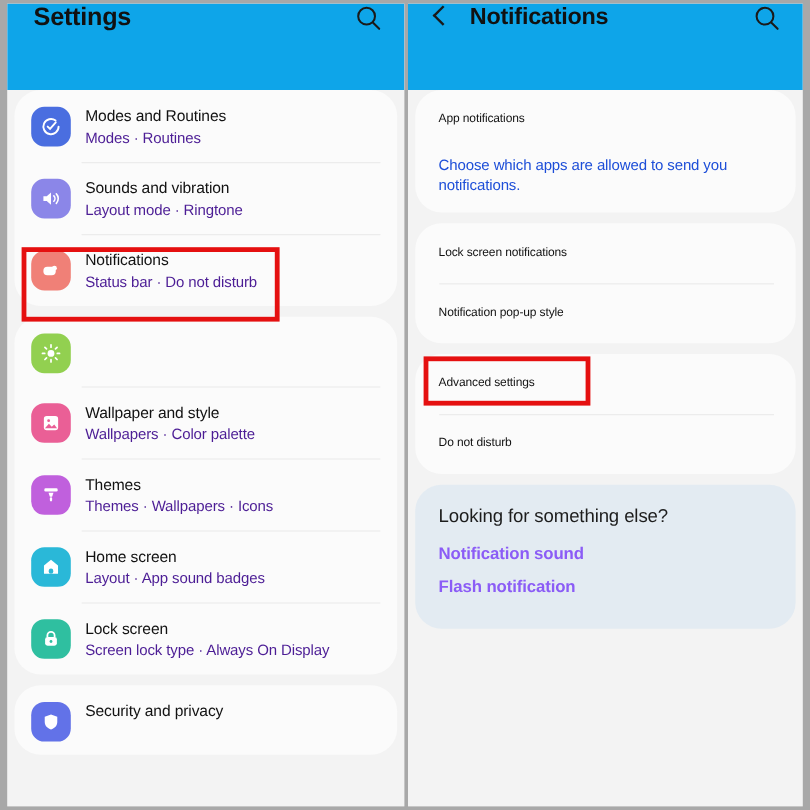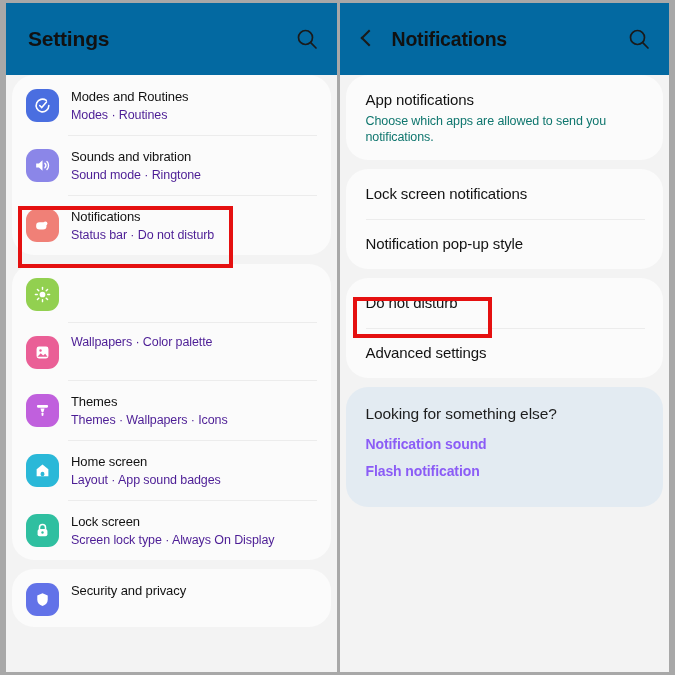--- a/index.html
+++ b/index.html
@@ -19,23 +19,23 @@
     background: #f3f3f3;
     overflow: hidden;
   }
   .phone.left  { width: 332px; height: 669px; margin: 3px 0 3px 6px; }
   .phone.right { width: 331px; height: 669px; margin: 3px 6px 3px 3px; }
 
   
   .hdr {
     height: 72px;
     display: flex;
-    align-items: center;
+    align-items: flex-start;
     padding: 0 18px 0 22px;
-    background: #0369a1;
+    background: #0ea5e9;
   }
   .hdr.right-hdr { padding-left: 16px; }
   .hdr-title {
     font-size: 21px;
     font-weight: bold;
     color: #111;
     letter-spacing: -0.2px;
     flex: 1;
   }
   .hdr-title.sub { font-size: 19.5px; margin-left: 14px; }
@@ -103,30 +103,30 @@
     position: relative;
   }
   .rrow + .rrow::before {
     content: "";
     position: absolute;
     left: 20px; right: 18px; top: 0;
     height: 1px;
     background: #ececec;
   }
   .rrow-title {
-    font-size: 15px;
+    font-size: 10px;
     color: #121212;
     line-height: 20px;
     letter-spacing: -0.1px;
   }
   .rrow-sub {
     font-size: 12.5px;
-    color: #0f766e;
+    color: #1d4ed8;
     line-height: 16px;
-    margin-top: 3px;
+    margin-top: 20px;
     max-width: 248px;
     letter-spacing: -0.1px;
   }
 
   
   .info-card {
     background: #e3ebf2;
     border-radius: 22px;
     margin: 8px 6px 0 6px;
     padding: 18px 20px 12px 20px;
@@ -191,21 +191,21 @@
       <div class="row">
         <span class="ico-wrap" style="background:#8b86e8">
           <svg width="19" height="19" viewBox="0 0 24 24" fill="#fff">
             <path d="M4 9.5h3.5L12 5.5v13L7.5 14.5H4z"></path>
             <path d="M15 9.2a4 4 0 0 1 0 5.6" fill="none" stroke="#fff" stroke-width="1.7" stroke-linecap="round"></path>
             <path d="M17.6 7a7.2 7.2 0 0 1 0 10" fill="none" stroke="#fff" stroke-width="1.7" stroke-linecap="round"></path>
           </svg>
         </span>
         <div class="row-texts">
           <div class="row-title">Sounds and vibration</div>
-          <div class="row-sub">Sound mode  ·  Ringtone</div>
+          <div class="row-sub">Layout mode  ·  Ringtone</div>
         </div>
       </div>
 
       <div class="row">
         <span class="ico-wrap" style="background:#f08077">
           <svg width="19" height="19" viewBox="0 0 24 24" fill="#fff">
             <rect x="4" y="8" width="13" height="9" rx="4.2"></rect>
             <circle cx="15.6" cy="9.4" r="2.6"></circle>
           </svg>
         </span>
@@ -236,20 +236,21 @@
 
       <div class="row">
         <span class="ico-wrap" style="background:#ea5f96">
           <svg width="19" height="19" viewBox="0 0 24 24" fill="none">
             <rect x="4.5" y="4.5" width="15" height="15" rx="3" fill="#fff"></rect>
             <circle cx="9.5" cy="9.5" r="1.5" fill="#ea5f96"></circle>
             <path d="M5.6 17.5l4.2-4.6 3 3 2.6-2.3 3 3.9z" fill="#ea5f96"></path>
           </svg>
         </span>
         <div class="row-texts">
+          <div class="row-title">Wallpaper and style</div>
           <div class="row-sub">Wallpapers  ·  Color palette</div>
         </div>
       </div>
 
       <div class="row">
         <span class="ico-wrap" style="background:#c060dd">
           <svg width="19" height="19" viewBox="0 0 24 24" fill="#fff">
             <rect x="5" y="5" width="14" height="3.4" rx="1.3"></rect>
             <path d="M9.4 9.6h5.2l-1.4 4.3h-2.4z"></path>
             <rect x="10.8" y="14.4" width="2.4" height="4.4" rx="1.2"></rect>
@@ -330,24 +331,24 @@
       <div class="rrow">
         <div class="rrow-title">Lock screen notifications</div>
       </div>
       <div class="rrow">
         <div class="rrow-title">Notification pop-up style</div>
       </div>
     </div>
 
     <div class="card">
       <div class="rrow">
+        <div class="rrow-title">Advanced settings</div>
+      </div>
+      <div class="rrow">
         <div class="rrow-title">Do not disturb</div>
-      </div>
-      <div class="rrow">
-        <div class="rrow-title">Advanced settings</div>
       </div>
     </div>
 
     <div class="info-card">
       <div class="info-title">Looking for something else?</div>
       <div class="info-link">Notification sound</div>
       <div class="info-link">Flash notification</div>
     </div>
 
     <div class="hl" id="hl-dnd"></div>

